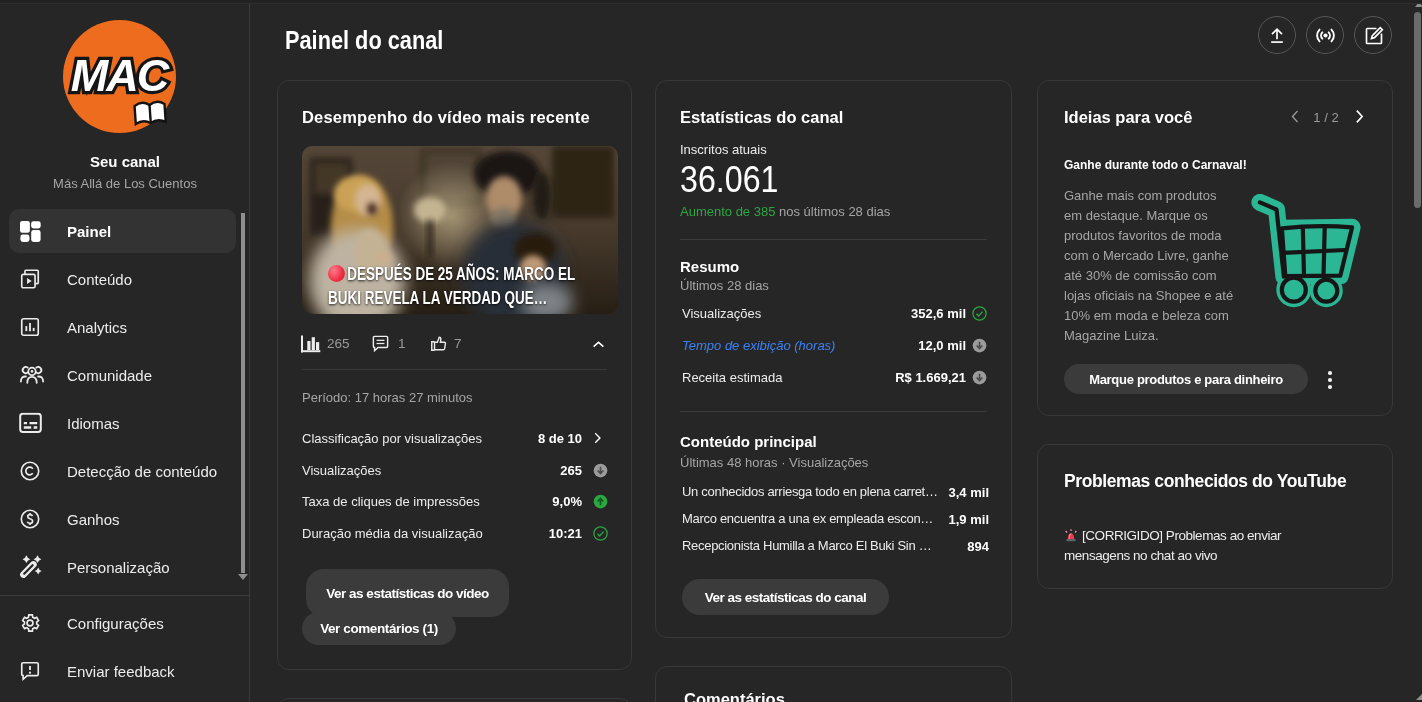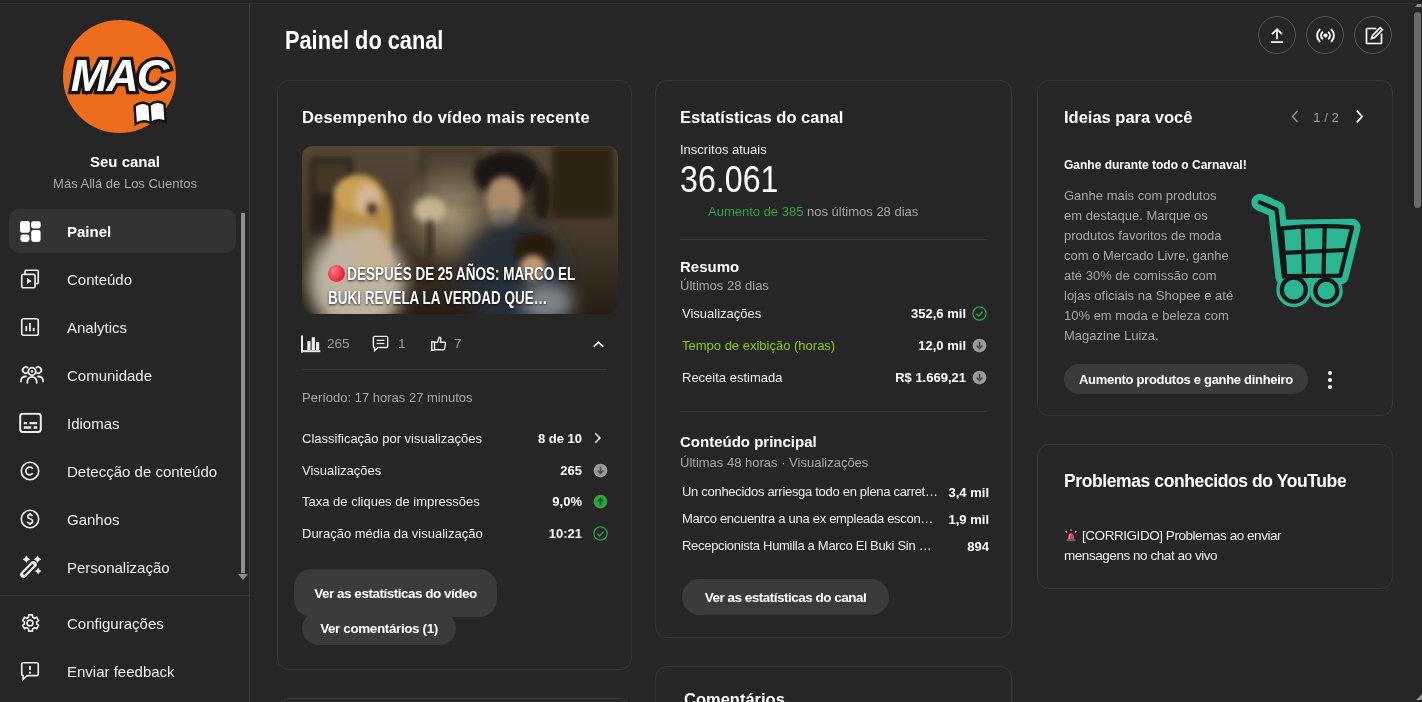--- a/index.html
+++ b/index.html
@@ -266,44 +266,44 @@
     </svg>
   </div>
   <div class="abs" style="left:24px; top:445px; width:307px; height:15px; font-size:13px;">
     <span style="color:#ececec;">Duração média da visualização</span>
     <span class="val" style="position:absolute; right:27px; top:0;">10:21</span>
     <svg width="15" height="15" viewBox="0 0 24 24" style="position:absolute; right:1.5px; top:0;">
       <circle cx="12" cy="12" r="10.6" fill="none" stroke="#2ba640" stroke-width="2"></circle>
       <path d="M7 12.5 L10.5 16 L17 9" fill="none" stroke="#2ba640" stroke-width="2.2"></path>
     </svg>
   </div>
-  <div class="pill" style="left:16px; top:488px; width:203px; height:48px; letter-spacing:-0.5px;">Ver as estatísticas do vídeo</div>
+  <div class="pill" style="left:28px; top:488px; width:203px; height:48px; letter-spacing:-0.5px;">Ver as estatísticas do vídeo</div>
   <div class="pill" style="left:24px; top:531px; width:154px; height:33px; letter-spacing:-0.4px;">Ver comentários (1)</div>
 </div>
 
 <div class="card" style="left:277px; top:698px; width:355px; height:40px;"></div>
 
 <div class="card" style="left:655px; top:80px; width:357px; height:558px;">
   <div class="row ctitle" style="top:27px; font-size:16.5px;">Estatísticas do canal</div>
   <div class="row" style="top:61px; font-size:13px; color:#ececec;">Inscritos atuais</div>
   <div class="row" style="top:78px; font-size:37px; color:#fff; transform:scaleX(0.87); transform-origin:left top;">36.061</div>
-  <div class="row" style="top:123px; font-size:13px;margin-left:28px;"><span style="color:#2ba640;">Aumento de 385</span><span class="grey"> nos últimos 28 dias</span></div>
+  <div class="row" style="top:123px; font-size:13px;"><span style="color:#2ba640;">Aumento de 385</span><span class="grey"> nos últimos 28 dias</span></div>
   <div class="hr" style="top:158px;"></div>
   <div class="row ctitle" style="top:177px; font-size:15px;">Resumo</div>
   <div class="row grey" style="top:197px; font-size:13px;">Últimos 28 dias</div>
   <div class="abs" style="left:26px; top:225px; width:305px; height:15px; font-size:13px;">
     <span style="color:#ececec;">Visualizações</span>
     <span class="val" style="position:absolute; right:21px; top:0;">352,6 mil</span>
     <svg width="15" height="15" viewBox="0 0 24 24" style="position:absolute; right:0; top:0;">
       <circle cx="12" cy="12" r="10.6" fill="none" stroke="#2ba640" stroke-width="2"></circle>
       <path d="M7 12.5 L10.5 16 L17 9" fill="none" stroke="#2ba640" stroke-width="2.2"></path>
     </svg>
   </div>
   <div class="abs" style="left:26px; top:257px; width:305px; height:15px; font-size:13px;">
-    <span style="color:#84cc16;">Tempo de exibição (horas)</span>
+    <span style="color:#3b82f6;font-style:italic;">Tempo de exibição (horas)</span>
     <span class="val" style="position:absolute; right:21px; top:0;">12,0 mil</span>
     <svg width="15" height="15" viewBox="0 0 24 24" style="position:absolute; right:0; top:0;">
       <circle cx="12" cy="12" r="11" fill="#9b9b9b"></circle>
       <path d="M12 6 L12 16 M7.5 12 L12 16.8 L16.5 12" fill="none" stroke="#4a4a4a" stroke-width="2.6"></path>
     </svg>
   </div>
   <div class="abs" style="left:26px; top:289px; width:305px; height:15px; font-size:13px;">
     <span style="color:#ececec;">Receita estimada</span>
     <span class="val" style="position:absolute; right:21px; top:0;">R$ 1.669,21</span>
     <svg width="15" height="15" viewBox="0 0 24 24" style="position:absolute; right:0; top:0;">
@@ -356,21 +356,21 @@
         <path d="M8.9 8.4 L25.5 15.5 L32.9 82.7"></path>
         <path d="M30.9 34.3 Q66 30.5 101.1 33.3 L89.3 81.7 L34.3 82.1 Z"></path>
         <path d="M51.8 33.6 L53 82"></path>
         <path d="M73.7 33.5 L72.5 82"></path>
         <path d="M31.7 58.8 L94.5 56"></path>
       </g>
       <circle cx="42.8" cy="95.7" r="12" fill="#2bb694" stroke="#161616" stroke-width="4.2"></circle>
       <circle cx="75.3" cy="96.7" r="11" fill="#2bb694" stroke="#161616" stroke-width="4.2"></circle>
     </svg>
   </div>
-  <div class="pill" style="left:26px; top:283px; width:244px; height:30px; font-size:13px; letter-spacing:-0.3px;">Aumento produtos e ganhe dinheiro</div>
+  <div class="pill" style="left:26px; top:283px; width:244px; height:30px; font-size:13px; letter-spacing:-0.3px;">Marque produtos e para dinheiro</div>
   <div class="abs" style="left:290px; top:290px; width:4px;">
     <div style="width:3.5px; height:3.5px; border-radius:50%; background:#ececec; margin-bottom:3.5px;"></div>
     <div style="width:3.5px; height:3.5px; border-radius:50%; background:#ececec; margin-bottom:3.5px;"></div>
     <div style="width:3.5px; height:3.5px; border-radius:50%; background:#ececec;"></div>
   </div>
 </div>
 
 <div class="card" style="left:1037px; top:444px; width:356px; height:145px;">
   <div class="row ctitle" style="top:26px; font-size:17.5px; left:26px; letter-spacing:-0.4px; white-space:nowrap;">Problemas conhecidos do YouTube</div>
   <div class="abs" style="left:26px; top:81px; width:290px; font-size:13.5px; color:#ececec; line-height:20px; letter-spacing:-0.45px;"><svg width="14" height="14" viewBox="0 0 24 24" style="vertical-align:-2px; margin-right:4px;">

